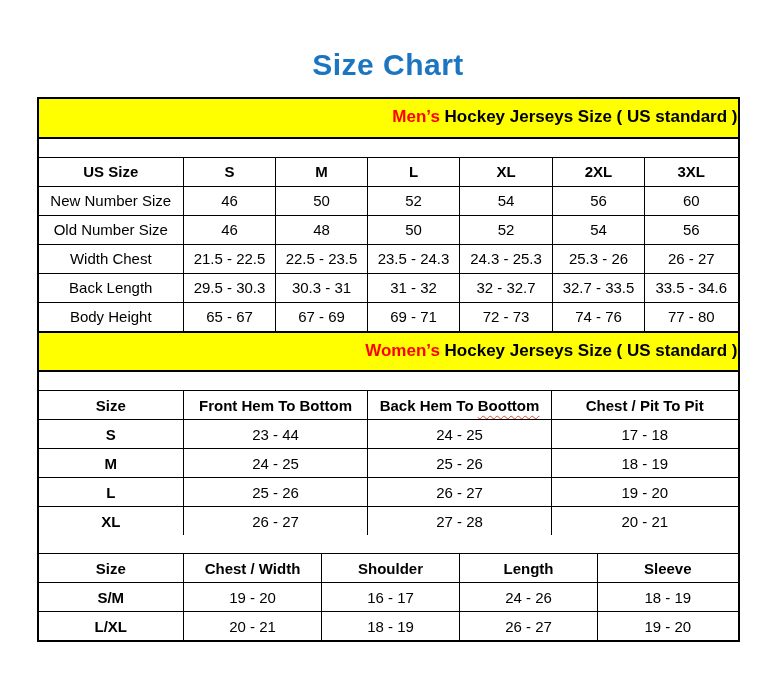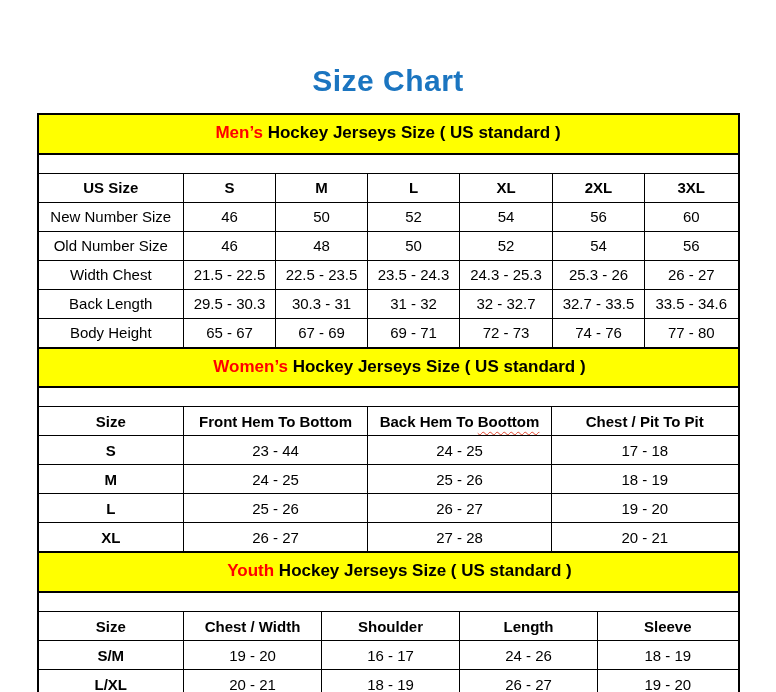--- a/index.html
+++ b/index.html
@@ -12,36 +12,36 @@
     color: #000000;
     overflow: hidden;
   }
   .page {
     width: 776px;
     height: 692px;
     position: relative;
   }
   .title {
     margin: 0;
-    padding-top: 64px;
+    padding-top: 48px;
     text-align: center;
     font-size: 30px;
     font-weight: bold;
     letter-spacing: 0.5px;
     color: var(--title-blue, #1B75C0);
   }
   .tables {
     width: 699px;
     margin: 15px auto 0 auto;
     border: 2px solid var(--border-black, #000000);
   }
   .band {
     background: var(--band-yellow, #FFFF00);
     border-bottom: 2px solid var(--border-black, #000000);
-    text-align: center;
+    text-align: right;
     font-weight: bold;
     font-size: 17px;
     padding: 9px 0 10px 0;
     line-height: 1.1;
   }
   .section + .section .band {
     border-top: 2px solid var(--border-black, #000000);
     padding-left: 23px;
   }
   .band .accent {
@@ -194,21 +194,20 @@
             <tr>
               <td class="row-label">XL</td>
               <td>26 - 27</td>
               <td>27 - 28</td>
               <td>20 - 21</td>
             </tr>
           </tbody>
         </table>
       </div>
       <div class="section table-youth">
-        <div class="band"><span class="accent">Youth</span><span> Hockey Jerseys Size ( US standard )</span></div>
         <table class="size-table">
           <colgroup>
             <col style="width: 145px;">
             <col style="width: 138px;">
             <col style="width: 138px;">
             <col style="width: 138px;">
             <col style="width: 140px;">
           </colgroup>
           <thead>
             <tr>

